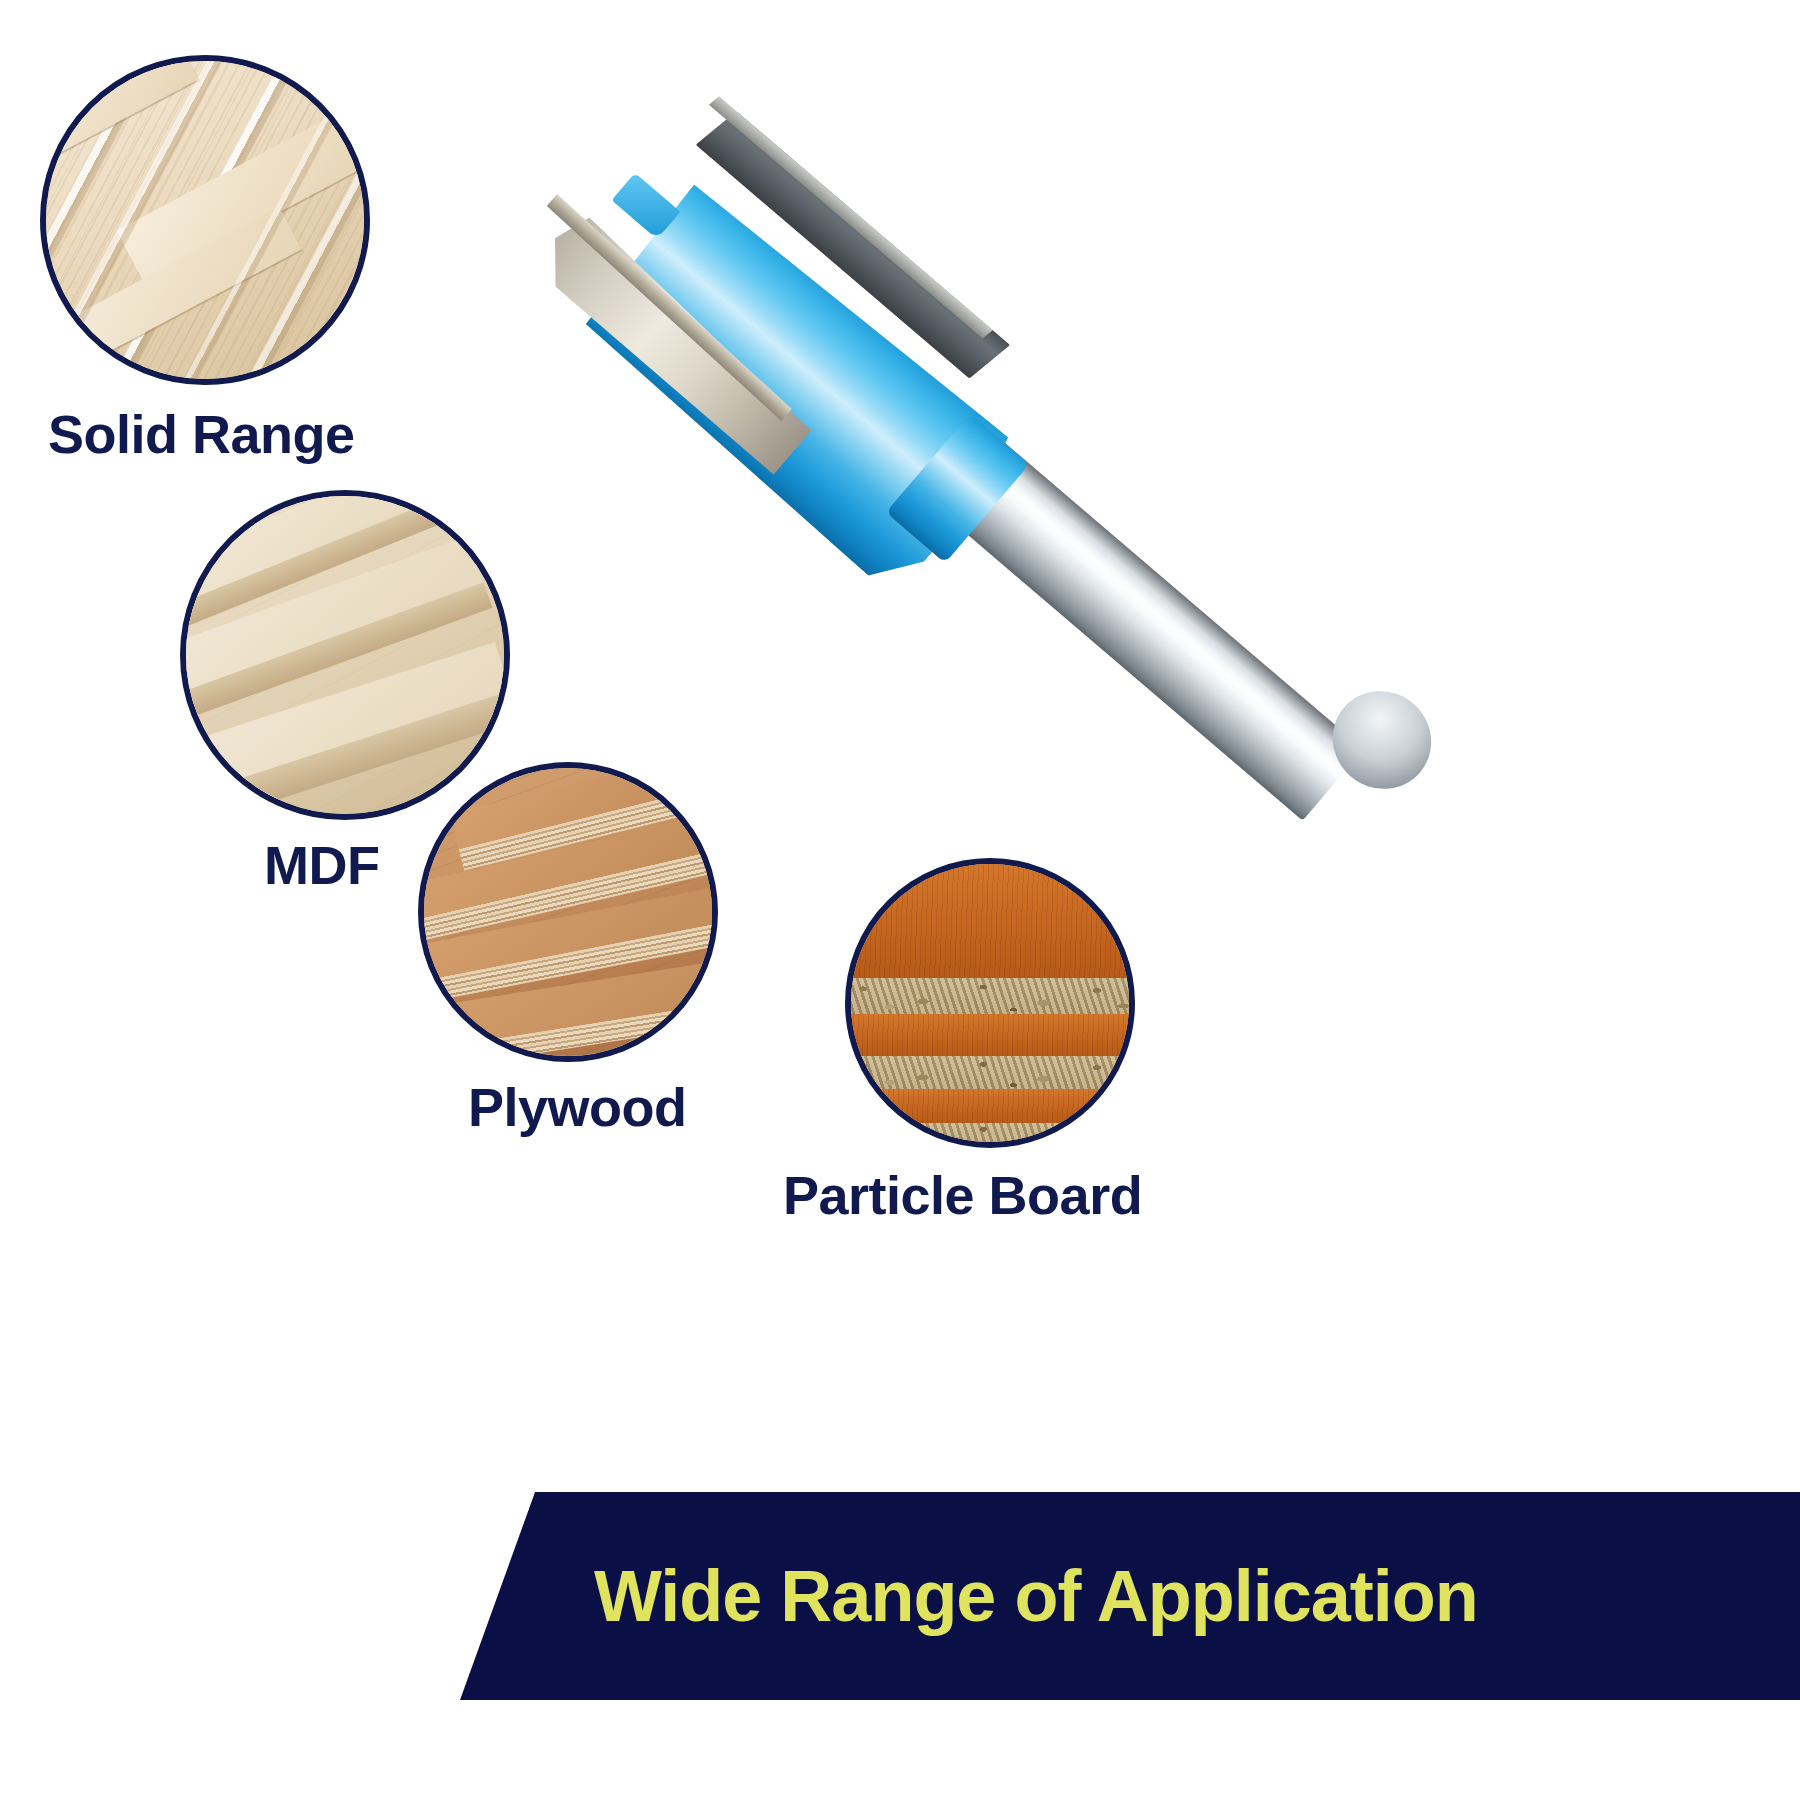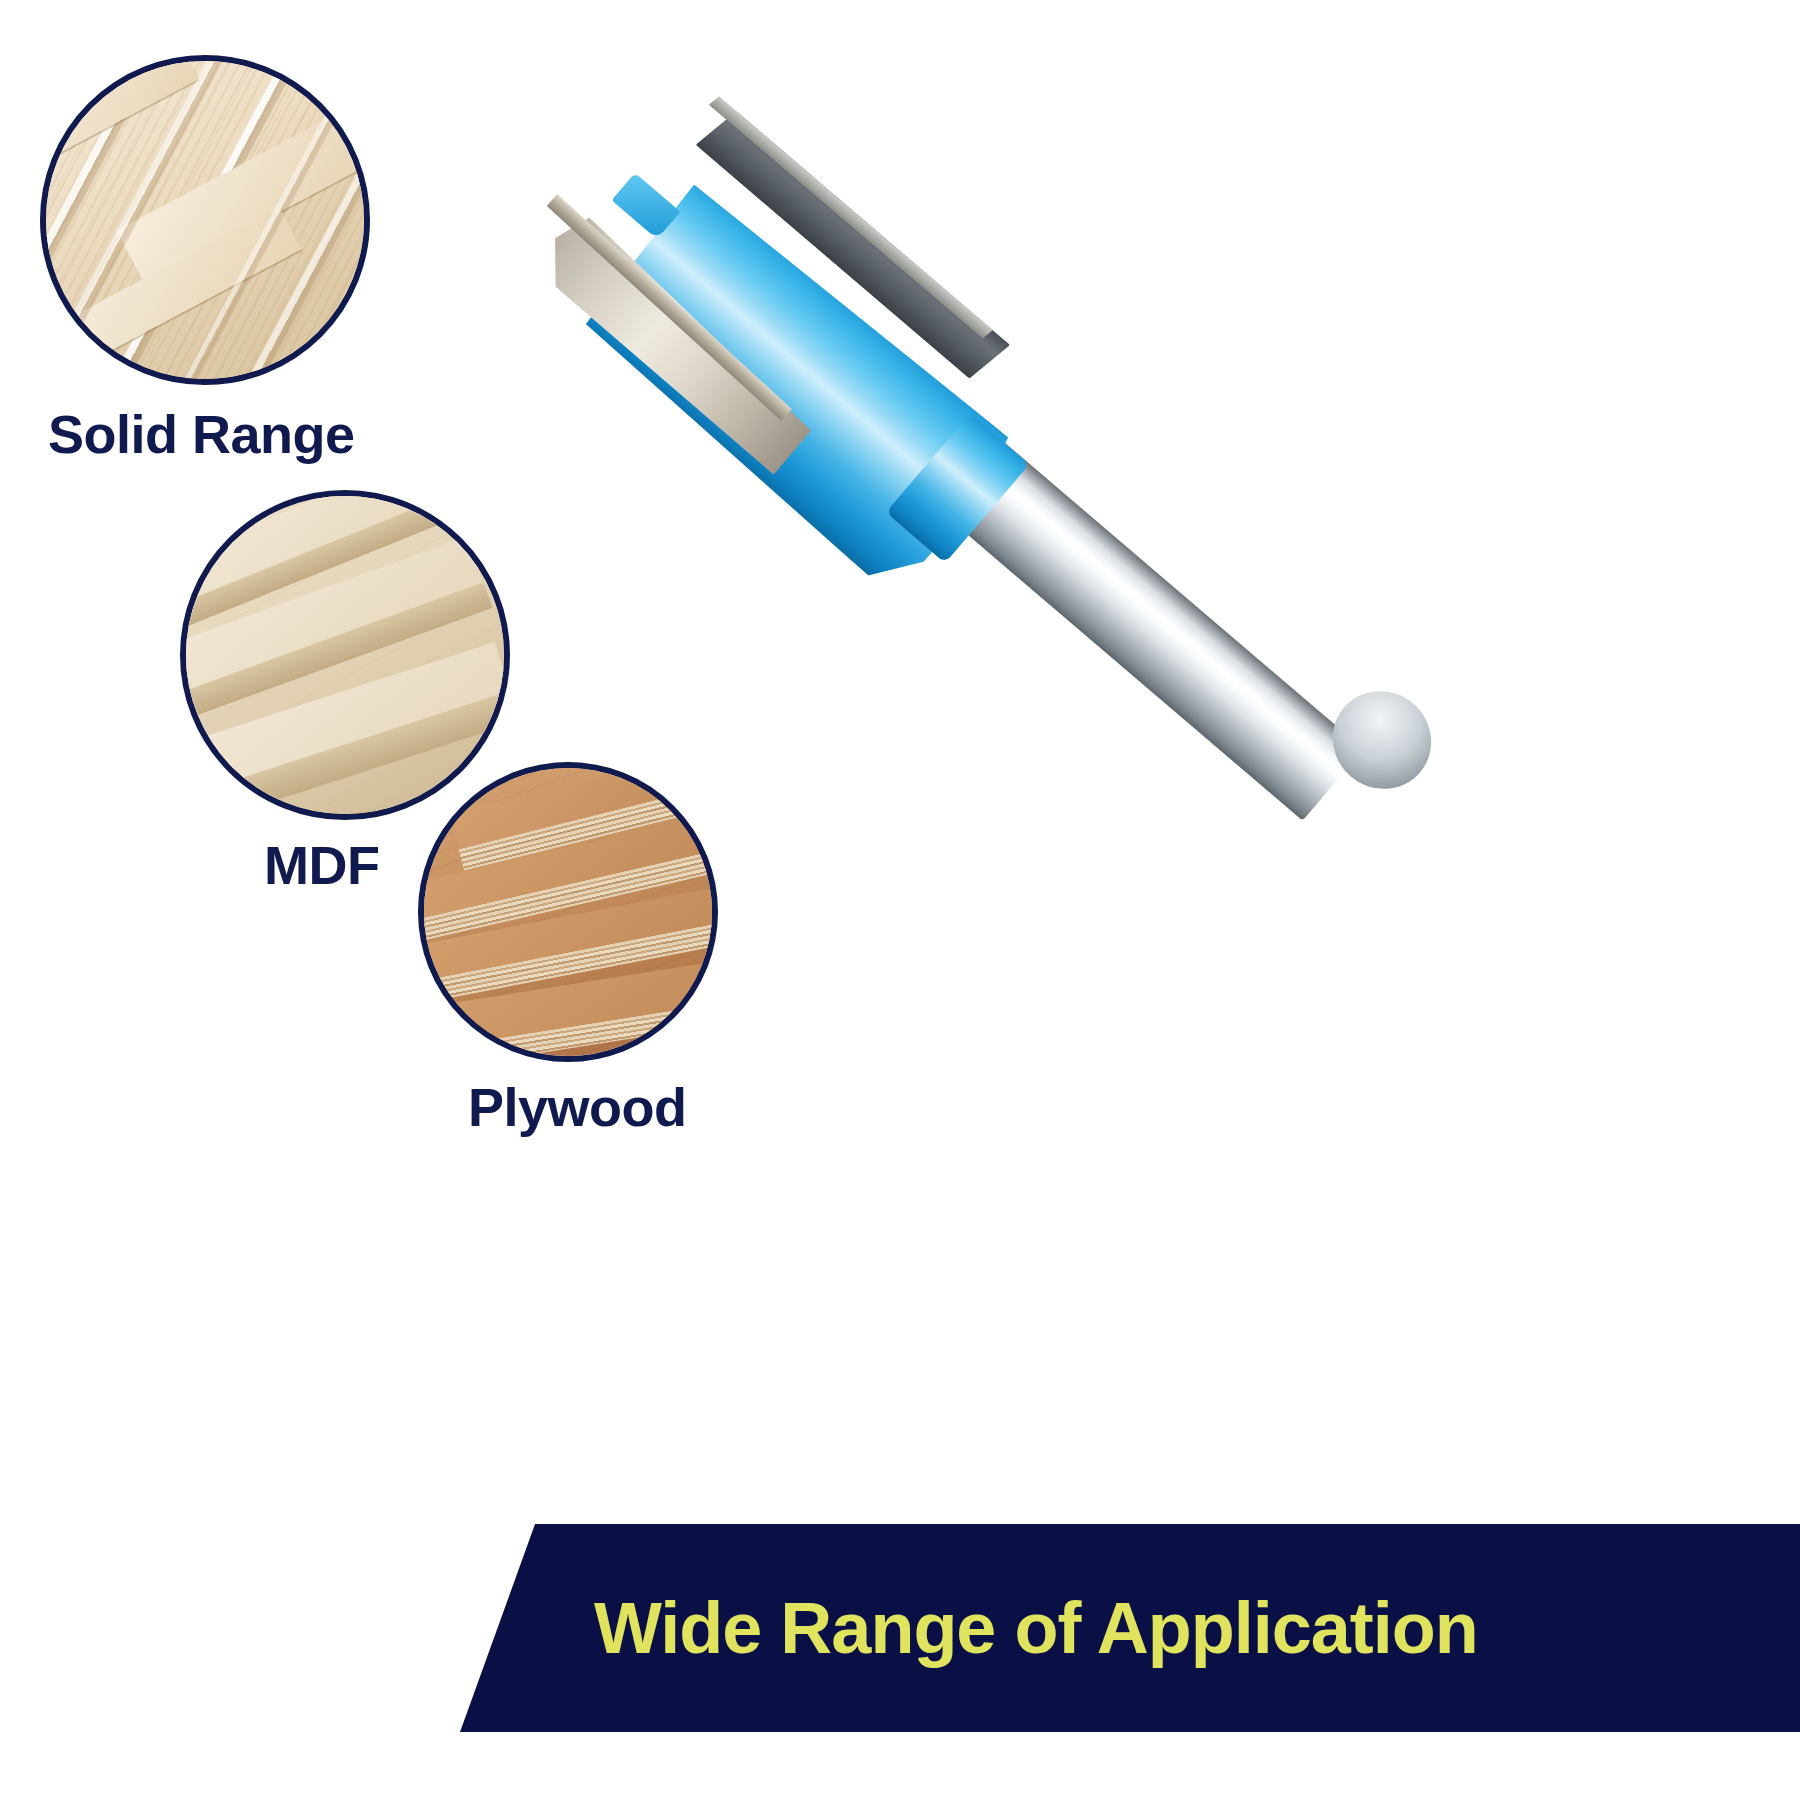--- a/index.html
+++ b/index.html
@@ -240,18 +240,31 @@
         </div>
         <div class="sheet" style="left:-20%;top:76%;width:132%;height:22%;transform:rotate(-9deg);">
           <div class="top"></div>
           <div class="plies" style="bottom:0;height:34%;"></div>
         </div>
       </div>
     </div>
     <div class="caption" style="left:50px;top:318px;font-size:54px;">Plywood</div>
   </div>
 
-
-  <div id="banner" style="--slant:5.6%;left:460px;top:1524px;width:1340px;height:208px;">
+  <div class="badge" style="left:845px;top:858px;width:460px;height:400px;">
+    <div class="ring" style="width:290px;height:290px;">
+      <div class="photo tex-pb">
+        <div class="lam" style="top:0%;height:41%;"></div>
+        <div class="core" style="top:41%;height:13%;"></div>
+        <div class="lam" style="top:54%;height:15%;"></div>
+        <div class="core" style="top:69%;height:12%;"></div>
+        <div class="lam" style="top:81%;height:12%;"></div>
+        <div class="core" style="top:93%;height:9%;"></div>
+      </div>
+    </div>
+    <div class="caption" style="left:-62px;top:310px;font-size:54px;">Particle Board</div>
+  </div>
+
+  <div id="banner" style="--slant:5.6%;left:460px;top:1492px;width:1340px;height:208px;">
     <div class="btext" style="margin-left:134px;font-size:72px;">Wide Range of Application</div>
   </div>
 
 </div>
 
 </body></html>

